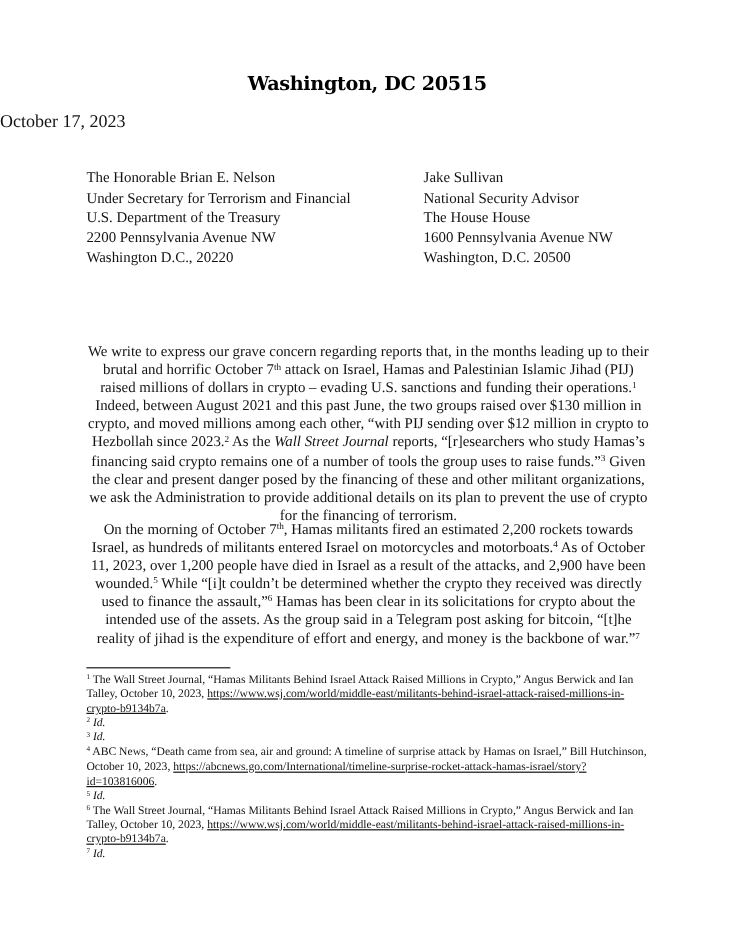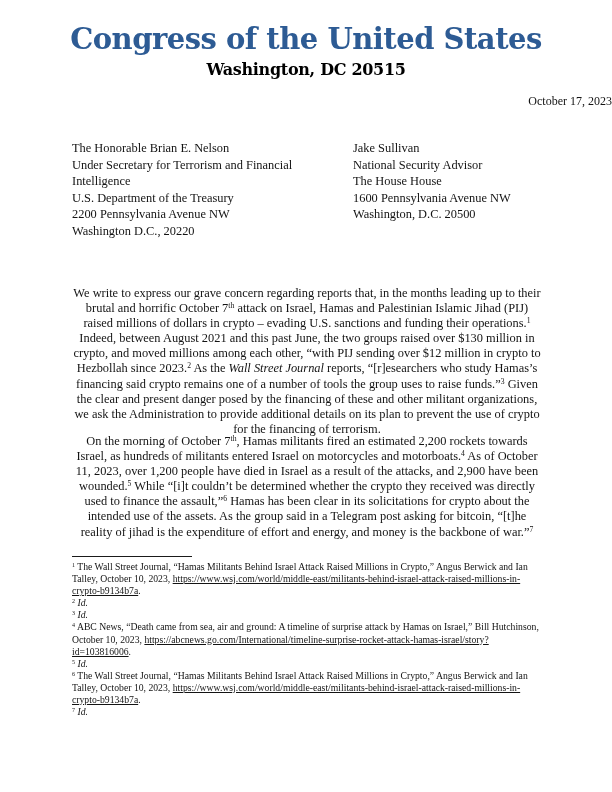--- a/index.html
+++ b/index.html
@@ -12,22 +12,22 @@
     position: absolute; top: 22px; left: 0; right: 0; text-align: center;
     font-family: "DejaVu Serif", serif; font-weight: 700;
     font-size: 29px; letter-spacing: -0.5px;
   }
   .lh-sub {
     position: absolute; top: 60px; left: 0; right: 0; text-align: center;
     font-family: "DejaVu Serif", serif; font-weight: 700;
     font-size: 16px; letter-spacing: -0.3px;
   }
   .date {
-    position: absolute; top: 94px; left: 0; right: 0; text-align: right;
-    font-size: 12px;
+    position: absolute; top: 94px; left: 0; right: 0; text-align: left;
+    font-size: 15px;
   }
   .recipients {
     position: absolute; top: 140px; left: 72px; right: 68px;
     display: flex; font-size: 12.4px; line-height: 16.6px; gap: 47px;
   }
   .recip-col-left  { width: 234px; }
   .recip-col-right { flex: 1; }
   .salutation { position: absolute; top: 260px; left: 72px; font-size: 12.4px; }
   .body-para {
     position: absolute; left: 72px; width: 470px; margin: 0;
@@ -49,30 +49,28 @@
   a.seg-link {
     color: inherit; text-decoration: underline;
     overflow-wrap: anywhere; cursor: pointer;
   }
 </style>
 </head>
 <body>
 
 <div class="page">
 
-  <div class="lh-title" style="color: rgb(45, 91, 148);">Congress of the United States</div>
   <div class="lh-sub" style="color: #000000;">Washington, DC 20515</div>
 
   <div class="date">October 17, 2023</div>
 
   <div class="recipients">
     <div class="recip-col-left">
       <div>The Honorable Brian E. Nelson</div>
       <div>Under Secretary for Terrorism and Financial</div>
-      <div>Intelligence</div>
       <div>U.S. Department of the Treasury</div>
       <div>2200 Pennsylvania Avenue NW</div>
       <div>Washington D.C., 20220</div>
     </div>
     <div class="recip-col-right">
       <div>Jake Sullivan</div>
       <div>National Security Advisor</div>
       <div>The House House</div>
       <div>1600 Pennsylvania Avenue NW</div>
       <div>Washington, D.C. 20500</div>

